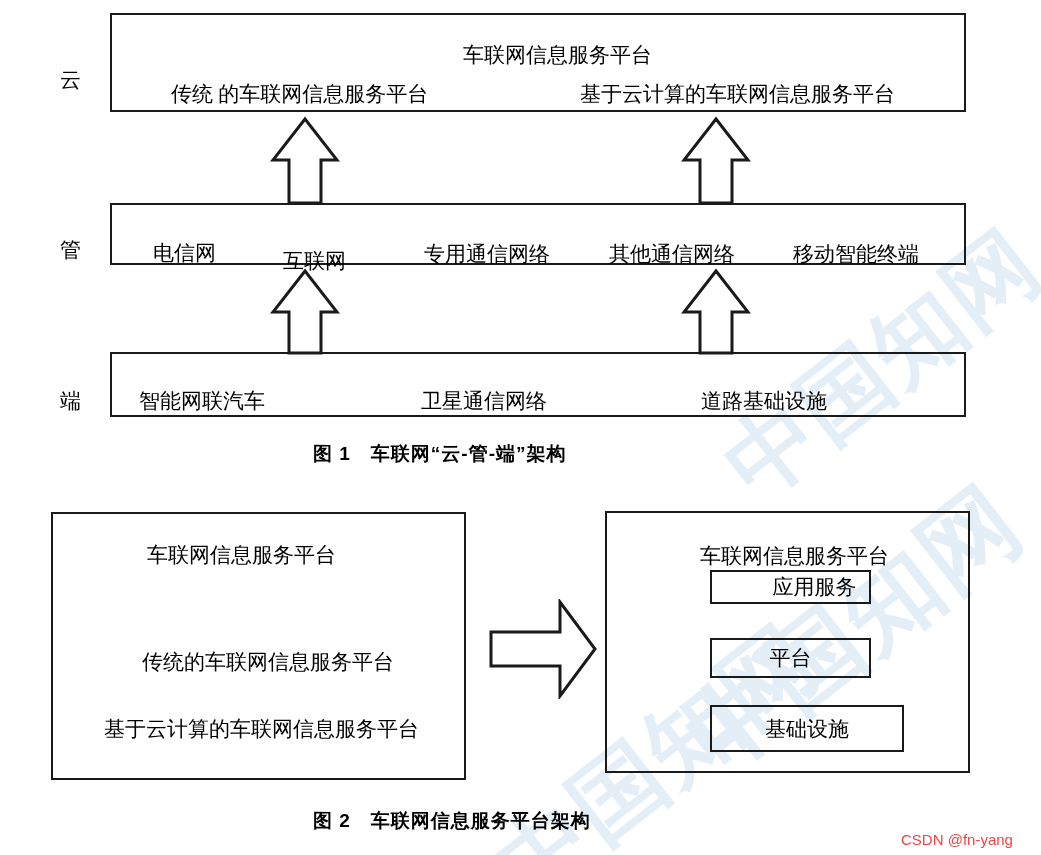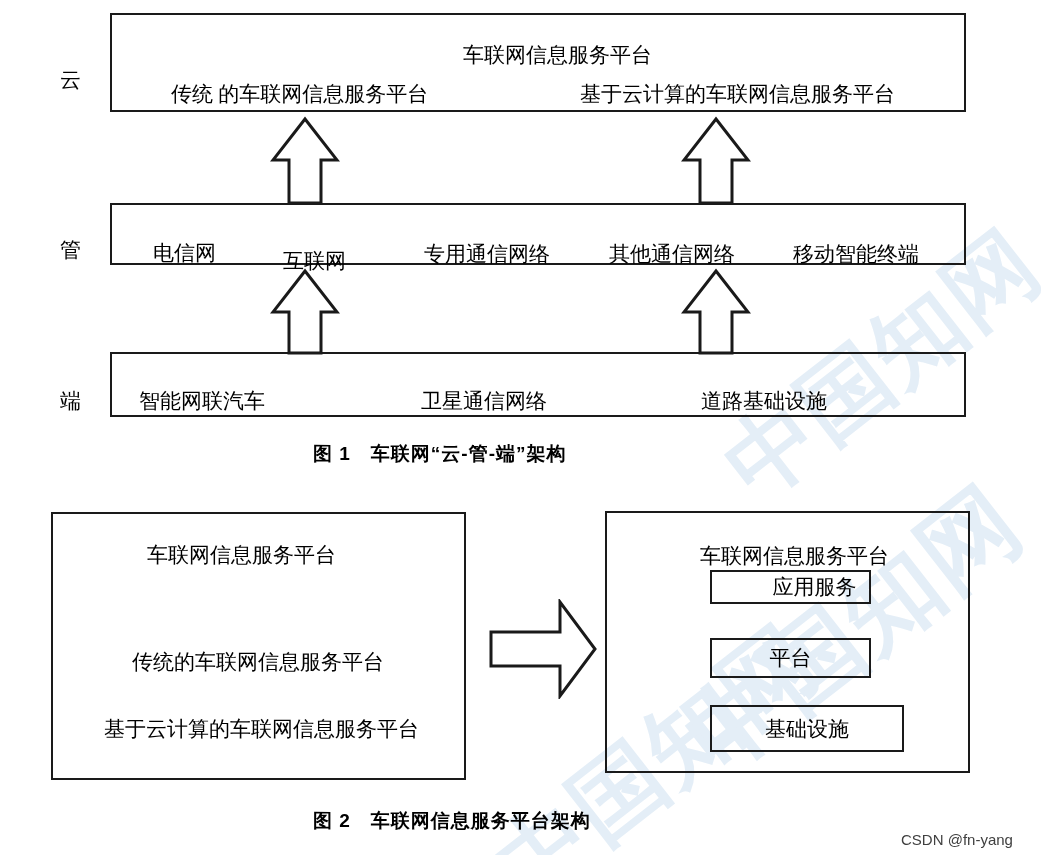--- a/index.html
+++ b/index.html
@@ -78,21 +78,21 @@
     font-family: "Liberation Sans", "DejaVu Sans", sans-serif;
     font-size: 19px;
     font-weight: 700;
     letter-spacing: 1px;
   }
 
   .credit {
     position: absolute;
     font-family: "Liberation Sans", "DejaVu Sans", sans-serif;
     font-size: 15px;
-    color: #404040;
+    color: #ef4444;
     white-space: nowrap;
   }
 
   
   .arrow {
     position: absolute;
   }
   .arrow svg { display: block; }
   .arrow svg polygon {
     fill: #ffffff;
@@ -159,21 +159,21 @@
     <div class="lbl cell" style="left:421px; top:375px;">卫星通信网络</div>
     <div class="lbl cell" style="left:701px; top:375px;">道路基础设施</div>
 
     <div class="caption" style="left:313px; top:441px;">图 1　车联网“云-管-端”架构</div>
   </div>
 
   <div>
 
     <div class="box" style="left:51px; top:512px; width:415px; height:268px;"></div>
     <div class="lbl cell" style="left:147px; top:529px;">车联网信息服务平台</div>
-    <div class="lbl cell" style="left:132px; top:636px;">传统的车联网信息服务平台</div>
+    <div class="lbl cell" style="left:142px; top:636px;">传统的车联网信息服务平台</div>
     <div class="lbl cell" style="left:104px; top:703px;">基于云计算的车联网信息服务平台</div>
 
     <div class="arrow" style="left:488px; top:599px;">
       <svg width="110" height="100" viewBox="0 0 110 100">
         <polygon points="3,33 72,33 72,3 107,50 72,97 72,67 3,67"></polygon>
       </svg>
     </div>
 
     <div class="box" style="left:605px; top:511px; width:365px; height:262px;"></div>
     <div class="lbl cell" style="left:700px; top:530px;">车联网信息服务平台</div>

